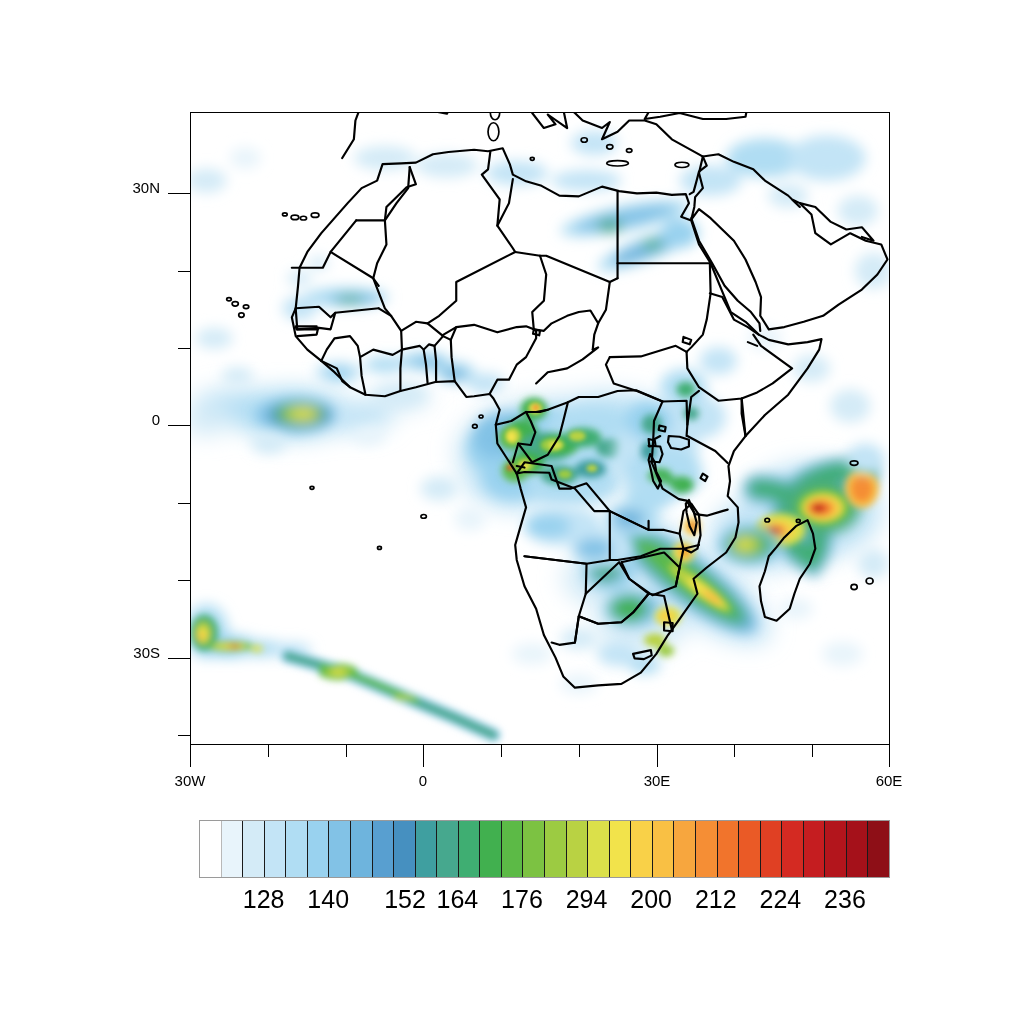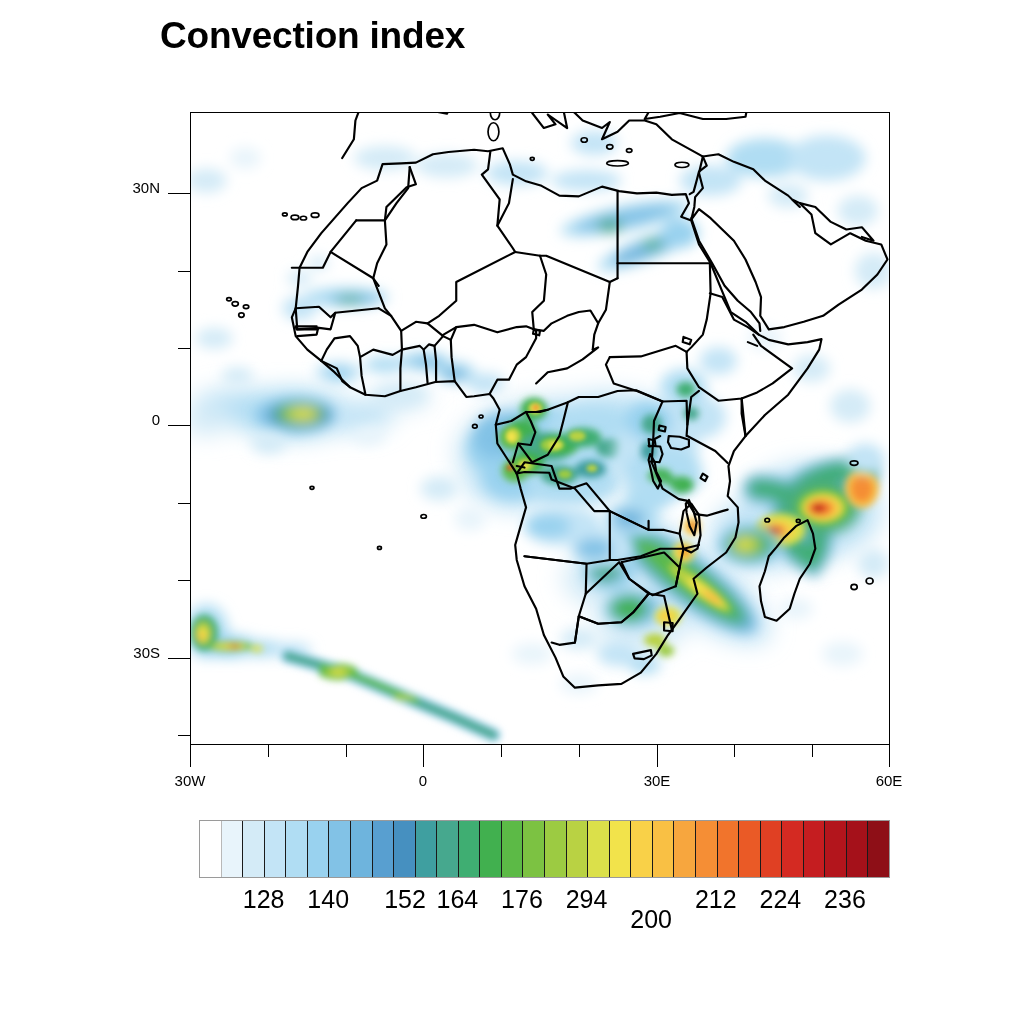--- a/index.html
+++ b/index.html
@@ -51,21 +51,20 @@
   #cbarlabels .cl{
     position:absolute;top:0;font-size:25px;color:#000;
     font-family:"Liberation Sans",sans-serif;transform:translateX(-50%);white-space:nowrap;
   }
 </style>
 </head>
 <body>
 
 <div id="page">
 
-  <div class="title">Convection index</div>
 
   <div id="plot">
     <svg id="mapsvg" viewBox="-30 -42 90 84" preserveAspectRatio="none">
       <defs>
         <filter id="b1" x="-60%" y="-60%" width="220%" height="220%">
           <feGaussianBlur stdDeviation="0.85"></feGaussianBlur>
         </filter>
         <filter id="b2" x="-60%" y="-60%" width="220%" height="220%">
           <feGaussianBlur stdDeviation="0.5"></feGaussianBlur>
         </filter>
@@ -575,19 +574,19 @@
       <div class="cell" style="background: rgb(165, 17, 26);"></div>
       <div class="cell" style="background: rgb(142, 15, 23);"></div>
     </div>
   <div id="cbarlabels">
       <div class="cl" style="left: 64.5938px;">128</div>
       <div class="cl" style="left: 129.188px;">140</div>
       <div class="cl" style="left: 206px;">152</div>
       <div class="cl" style="left: 258.375px;">164</div>
       <div class="cl" style="left: 322.969px;">176</div>
       <div class="cl" style="left: 387.562px;">294</div>
-      <div class="cl" style="left: 452.156px; margin-top: 20px;">200</div>
+      <div class="cl" style="left: 452.156px;">200</div>
       <div class="cl" style="left: 516.75px;">212</div>
       <div class="cl" style="left: 581.344px;">224</div>
       <div class="cl" style="left: 645.938px;">236</div>
     </div>
 
 </div>
 
 </body></html>

